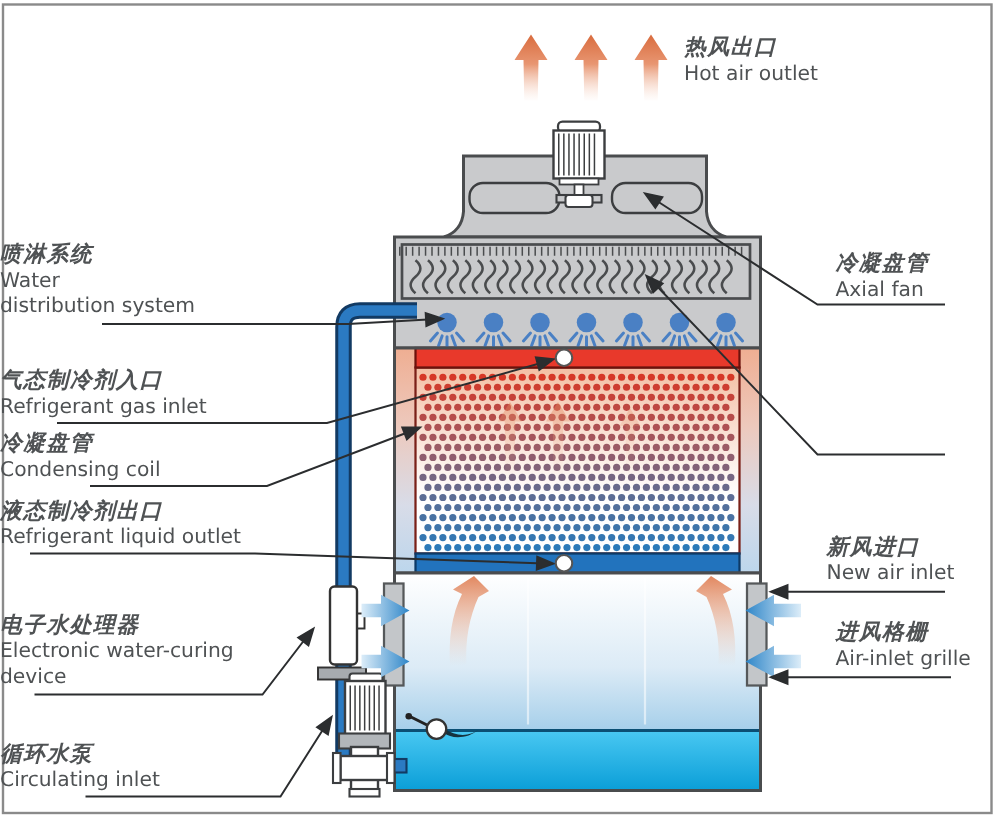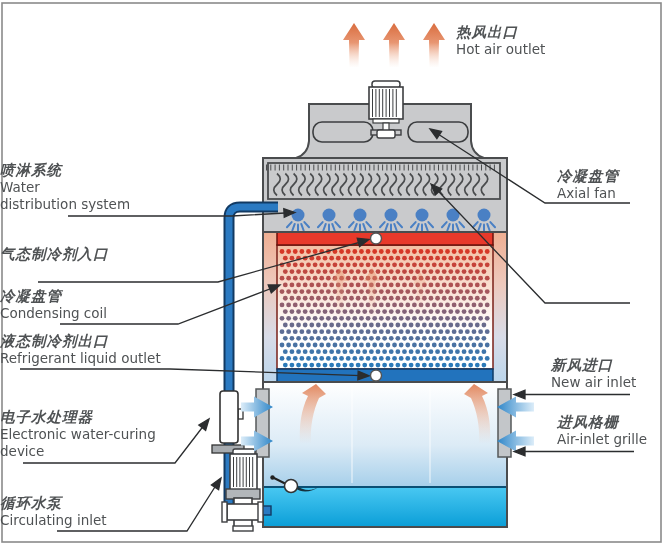--- a/index.html
+++ b/index.html
@@ -909,20 +909,21 @@
 </div>
 
 <div class="lbl r" style="left:0;width:207px;top:162px">
   <div class="zh">喷淋系统</div>
   <div>Water</div>
   <div>distribution system</div>
 </div>
 
 <div class="lbl r" style="left:0;width:196px;top:246px">
   <div class="zh">气态制冷剂入口</div>
+  <div>Refrigerant gas inlet</div>
 </div>
 
 <div class="lbl r" style="left:0;width:196px;top:333px">
   <div class="zh">液态制冷剂出口</div>
   <div>Refrigerant liquid outlet</div>
 </div>
 
 <div class="lbl r" style="left:0;width:186px;top:288px">
   <div class="zh">冷凝盘管</div>
   <div>Condensing coil</div>

